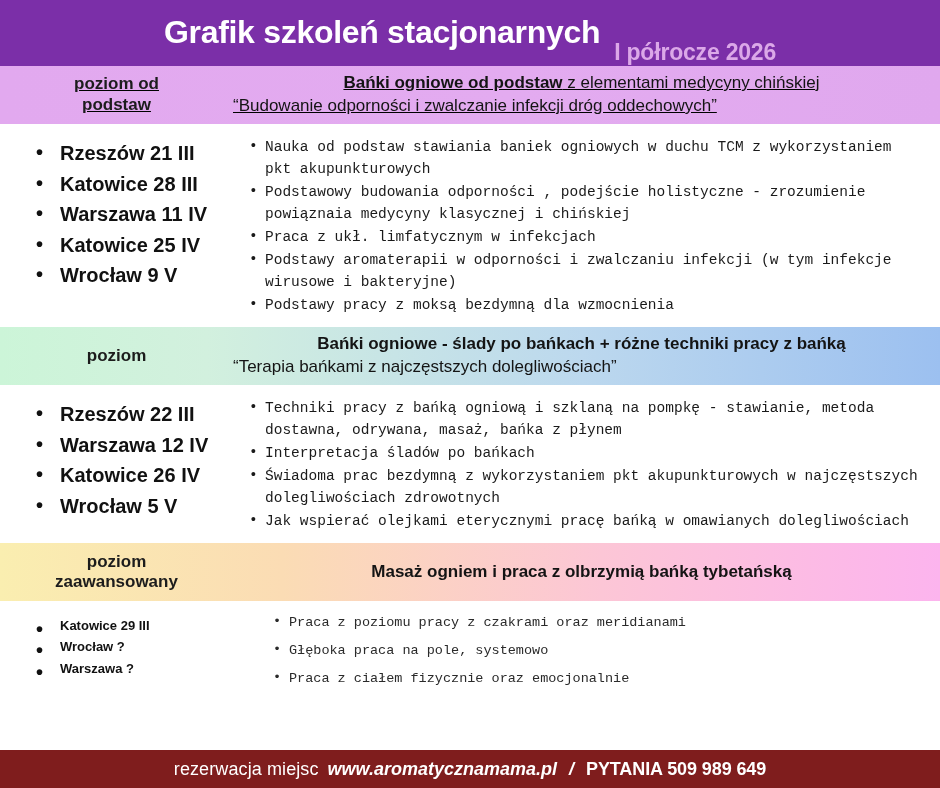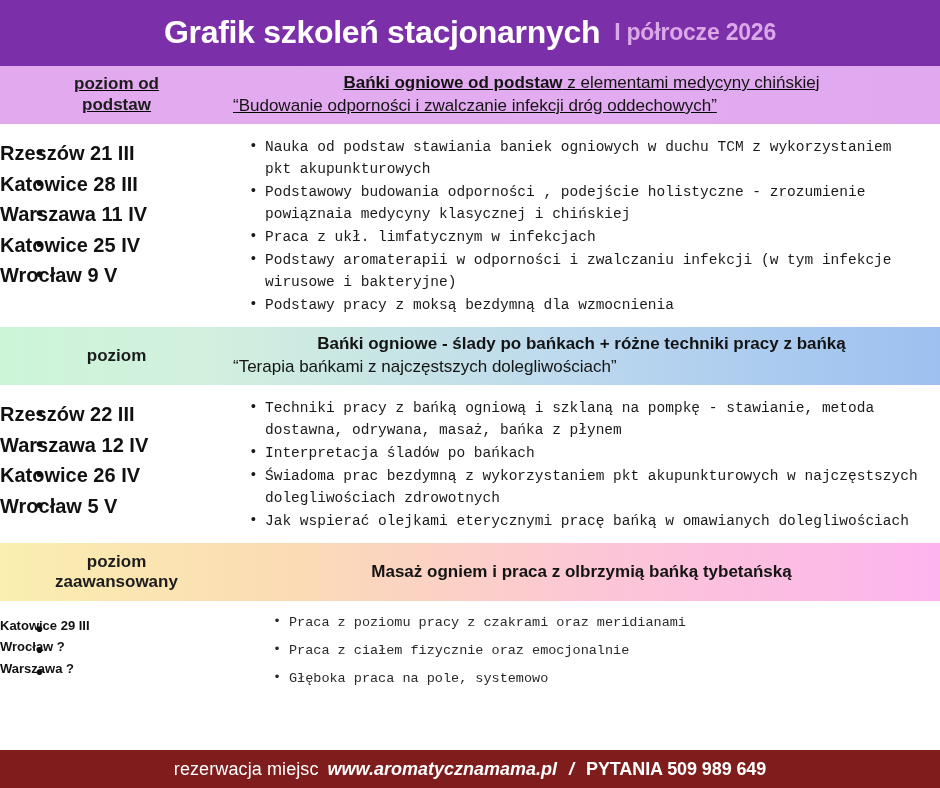--- a/index.html
+++ b/index.html
@@ -43,21 +43,21 @@
     letter-spacing: -0.3px;
     white-space: nowrap;
   }
   .header-subtitle {
     color: #dba8e8;
     font-size: 23px;
     font-weight: bold;
     letter-spacing: -0.2px;
     white-space: nowrap;
     position: relative;
-    top: 0;
+    top: 20px;
   }
 
   
   .section {
     display: flex;
     flex-direction: column;
   }
   .section-head {
     display: flex;
     align-items: center;
@@ -119,20 +119,21 @@
     list-style: none;
     margin: 0;
     padding: 0;
   }
   ul.dates li {
     position: relative;
     font-size: 20px;
     font-weight: bold;
     color: #111111;
     line-height: 1.53;
+    padding-left: 60px;
   }
   ul.dates li::before {
     content: "\2022";
     position: absolute;
     left: 36px;
     top: -1px;
     font-size: 20px;
     line-height: 1.53;
   }
   ul.topics li {
@@ -304,22 +305,22 @@
       <div class="col-dates">
         <ul class="dates">
           <li>Katowice 29 III</li>
           <li>Wrocław ?</li>
           <li>Warszawa ?</li>
         </ul>
       </div>
       <div class="col-topics">
         <ul class="topics">
           <li>Praca z poziomu pracy z czakrami oraz meridianami</li>
+          <li>Głęboka praca na pole, systemowo</li>
           <li>Praca z ciałem fizycznie oraz emocjonalnie</li>
-          <li>Głęboka praca na pole, systemowo</li>
         </ul>
       </div>
     </div>
   </div>
 
   <div class="spacer"></div>
 
   <div class="footer">
     <span class="footer-reserve">rezerwacja miejsc</span>
     <span class="footer-site">www.aromatycznamama.pl</span>

